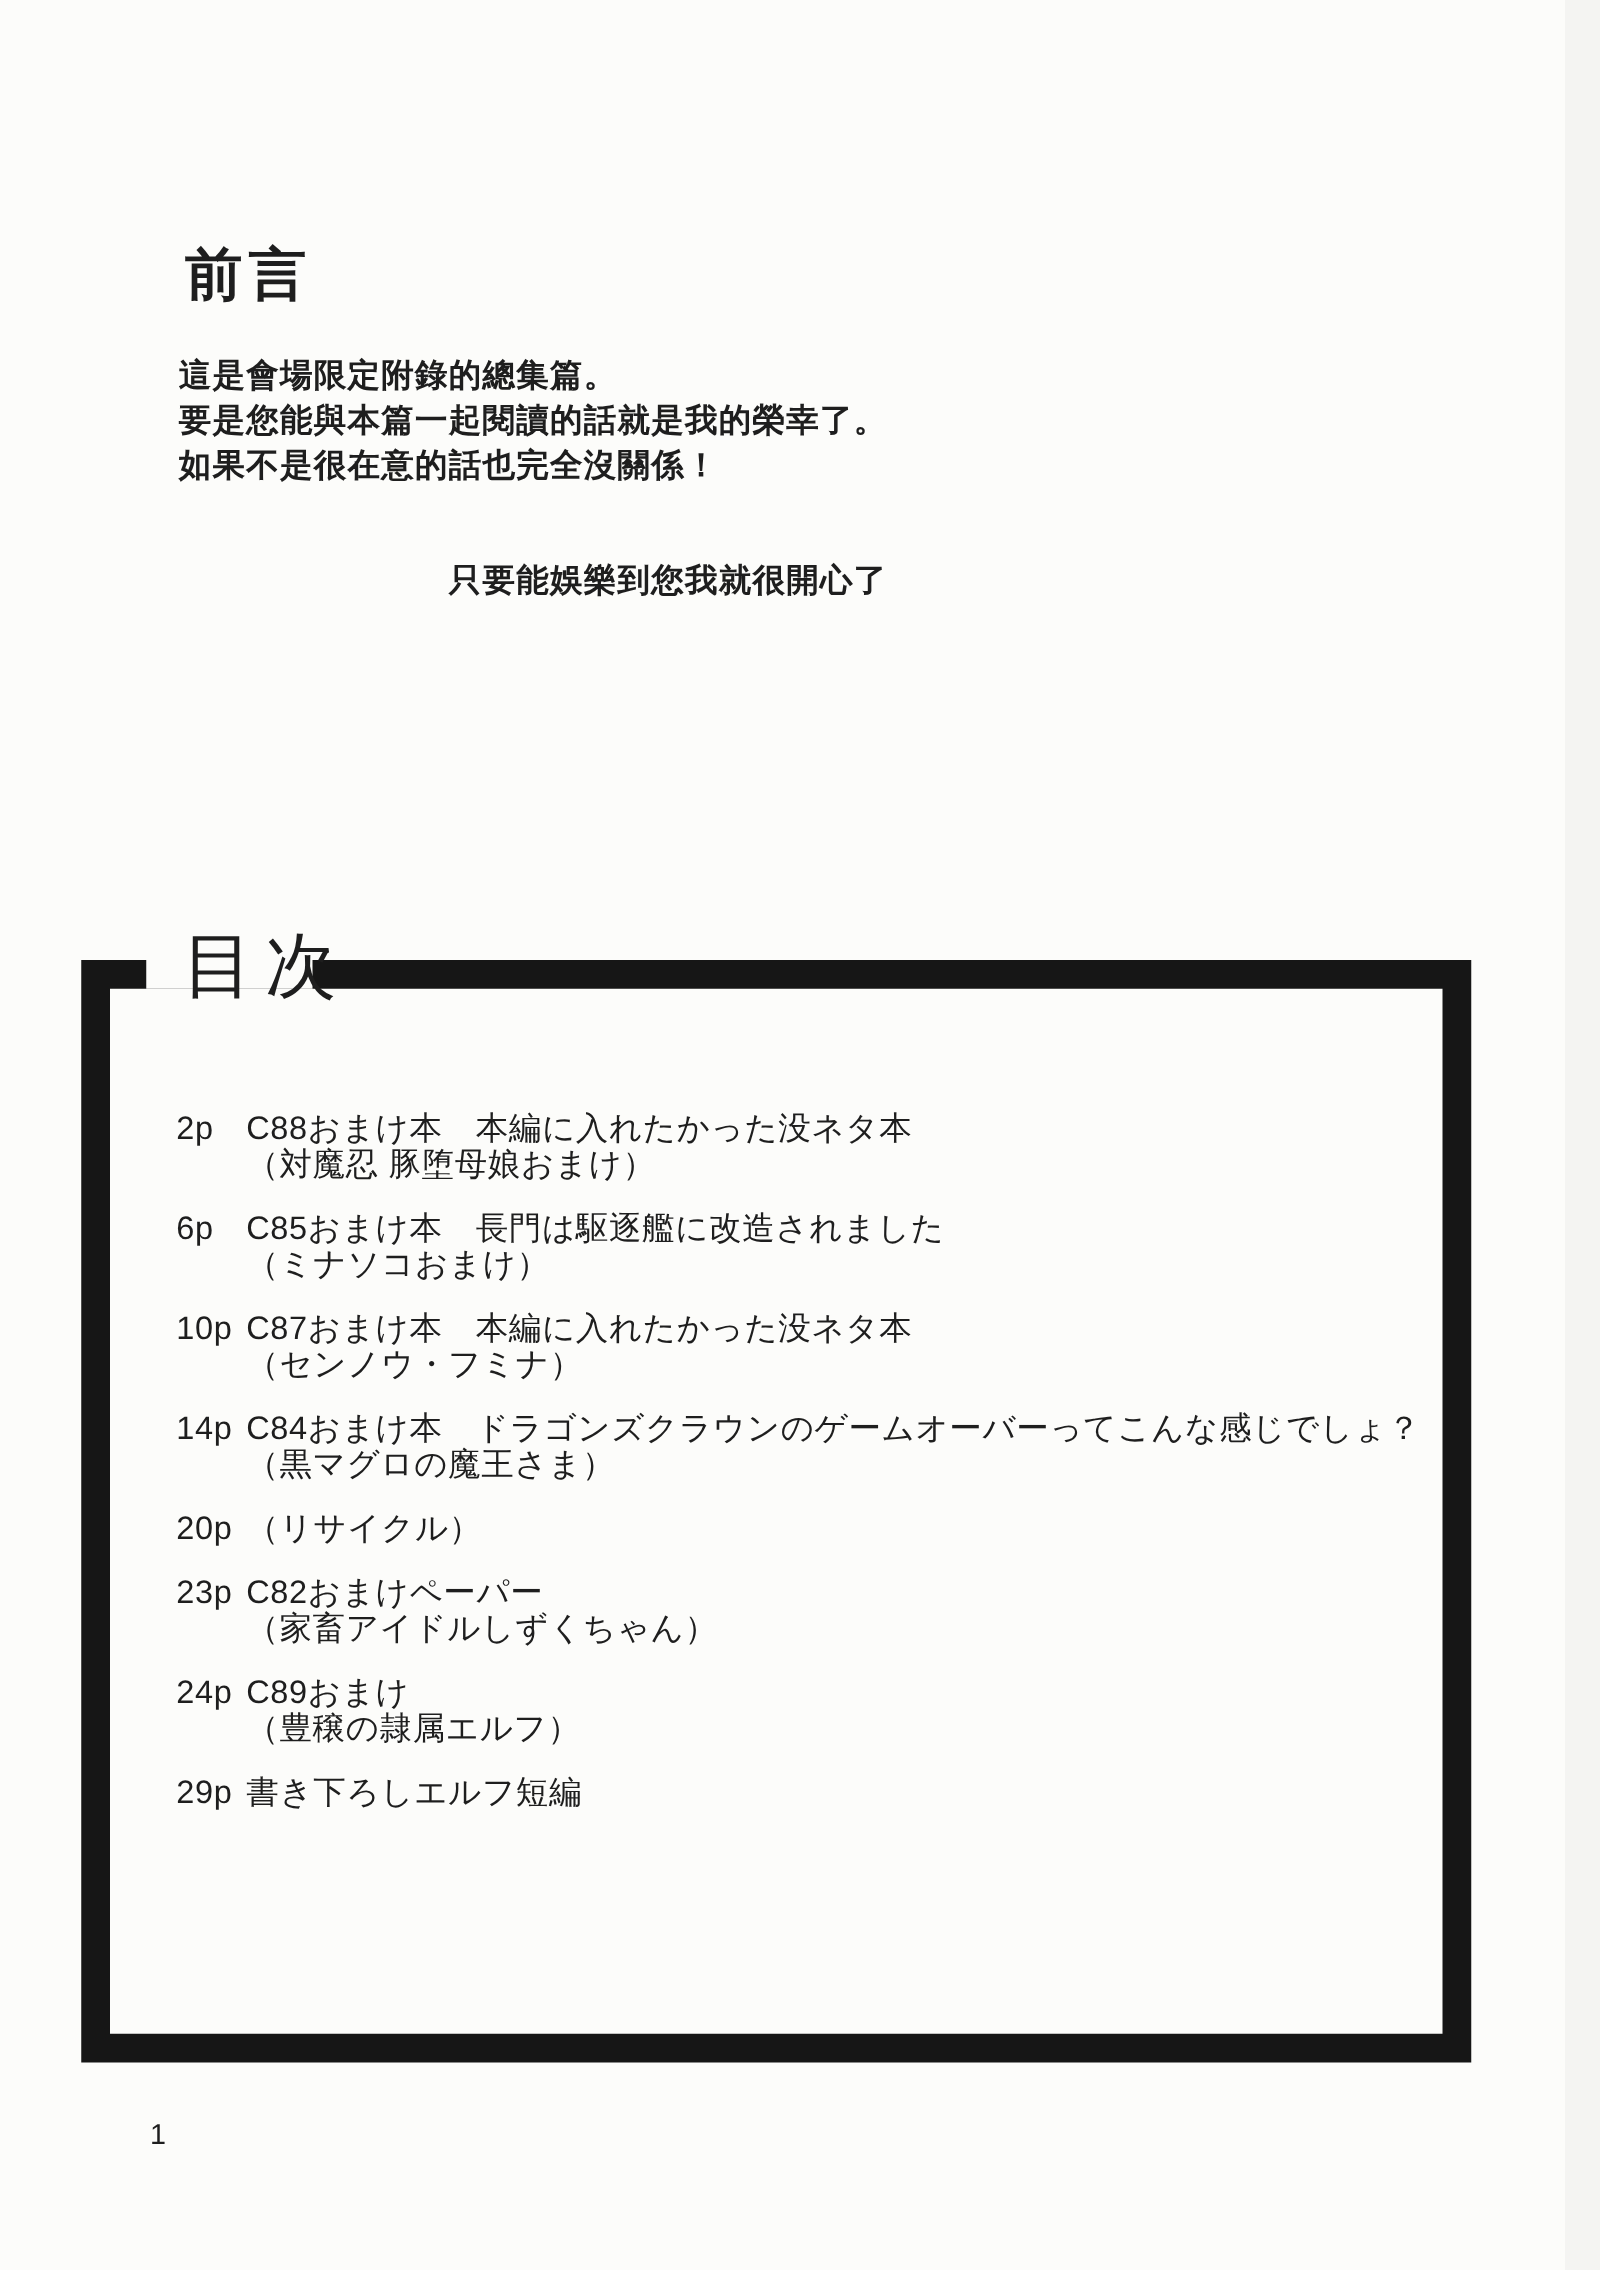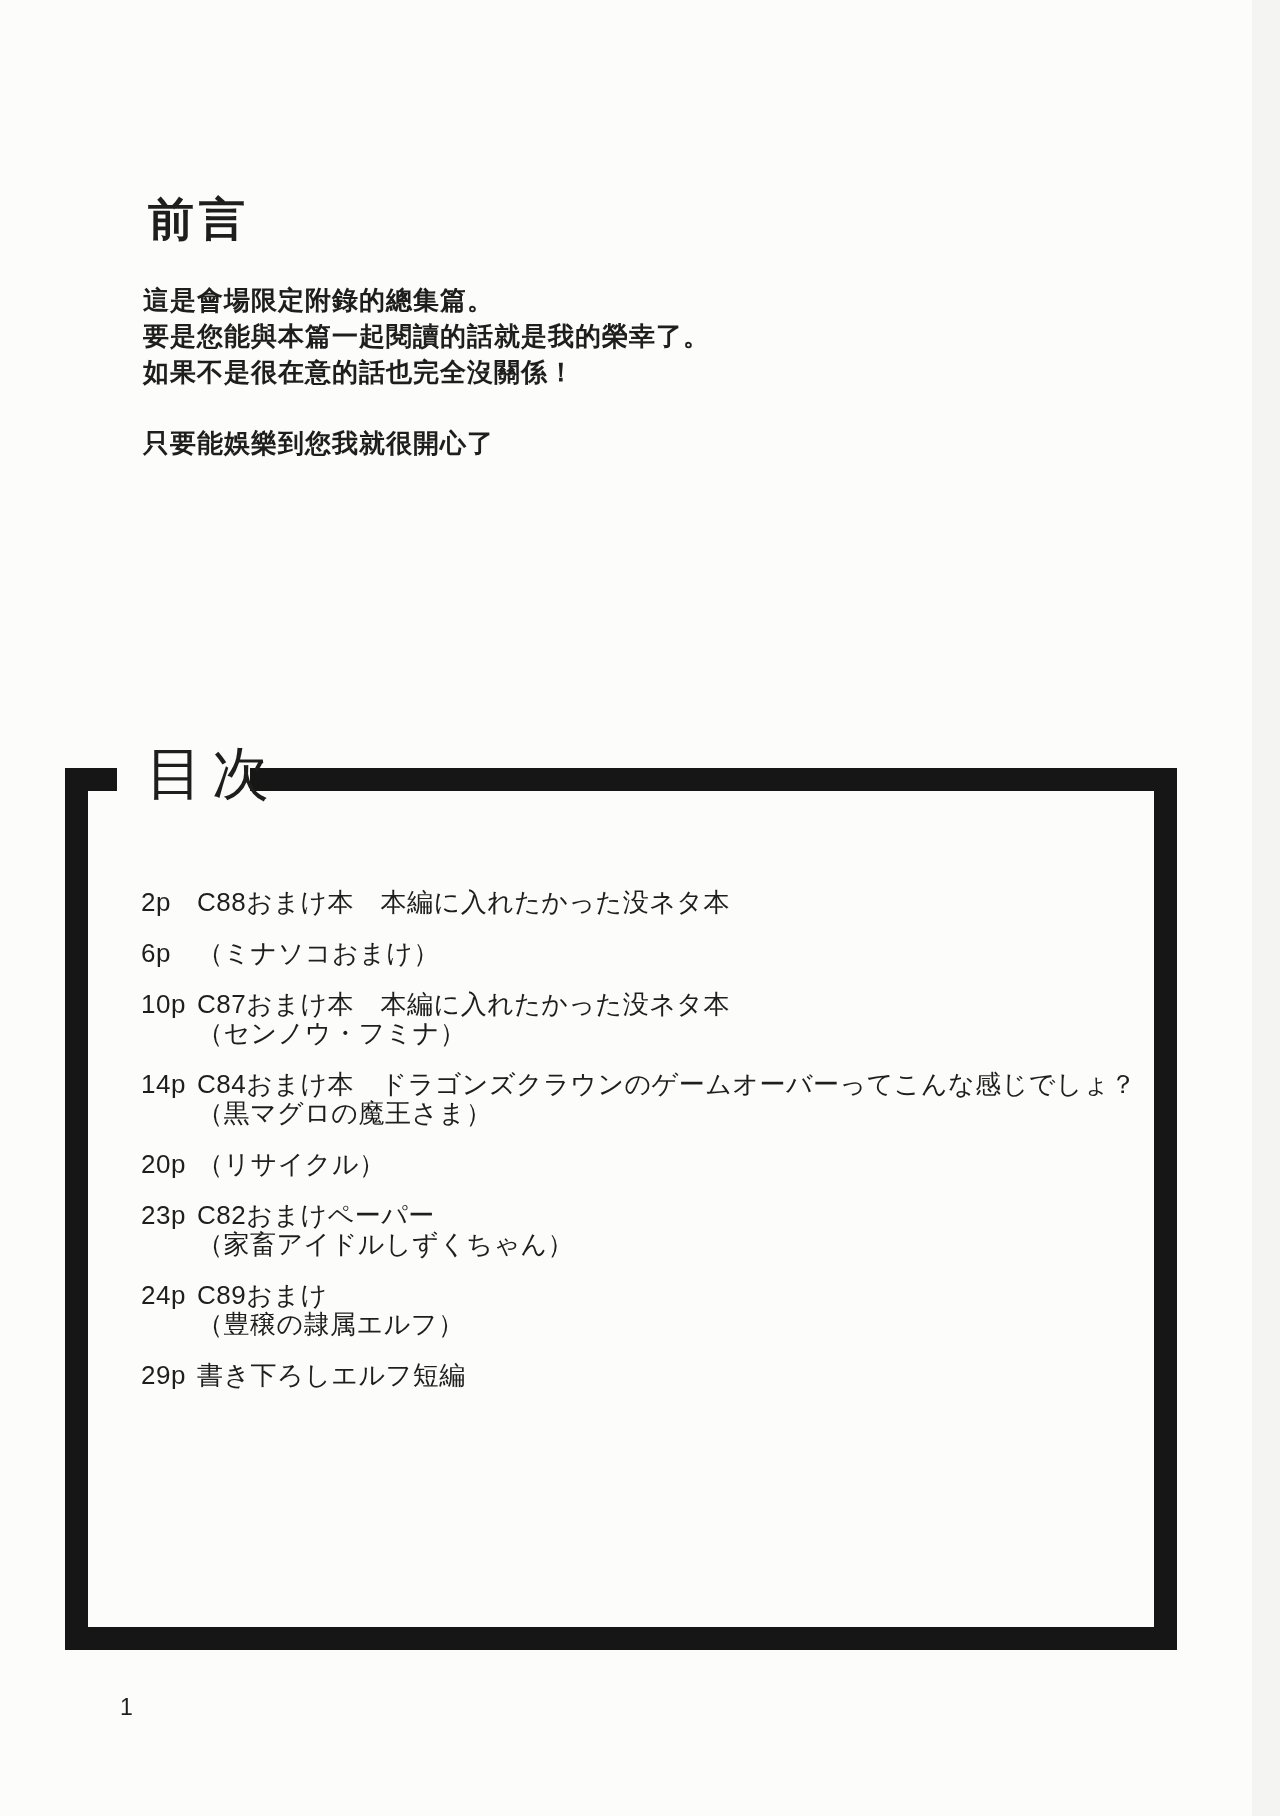--- a/index.html
+++ b/index.html
@@ -36,21 +36,21 @@
     top: 282px;
     font-weight: bold;
   }
   .preface-body p {
     margin: 0;
     font-size: 26px;
     line-height: 36px;
     letter-spacing: 1px;
     white-space: pre;
   }
-  .preface-body p.closing { margin-top: 35px; }
+  .preface-body p.closing { margin-top: 56px; text-align: right; }
 
   
   .toc-frame {
     position: absolute;
     left: 65px;
     top: 768px;
     width: 1112px;
     height: 882px;
     border: 23px solid #161616;
     background: transparent;
@@ -124,25 +124,27 @@
   <div class="toc-frame"></div>
   <div class="toc-gap"></div>
 
   <h2 class="toc-title">目次</h2>
 
   <ul class="toc-list" id="toc-list">
       <li class="toc-entry">
         <span class="toc-page-col">2p</span>
         <span class="toc-text-col">
           <span class="toc-line">C88おまけ本　本編に入れたかった没ネタ本</span>
+          <span class="toc-line">（対魔忍 豚堕母娘おまけ）</span>
         </span>
       </li>
       <li class="toc-entry">
         <span class="toc-page-col">6p</span>
         <span class="toc-text-col">
+          <span class="toc-line">C85おまけ本　長門は駆逐艦に改造されました</span>
           <span class="toc-line">（ミナソコおまけ）</span>
         </span>
       </li>
       <li class="toc-entry">
         <span class="toc-page-col">10p</span>
         <span class="toc-text-col">
           <span class="toc-line">C87おまけ本　本編に入れたかった没ネタ本</span>
           <span class="toc-line">（センノウ・フミナ）</span>
         </span>
       </li>

